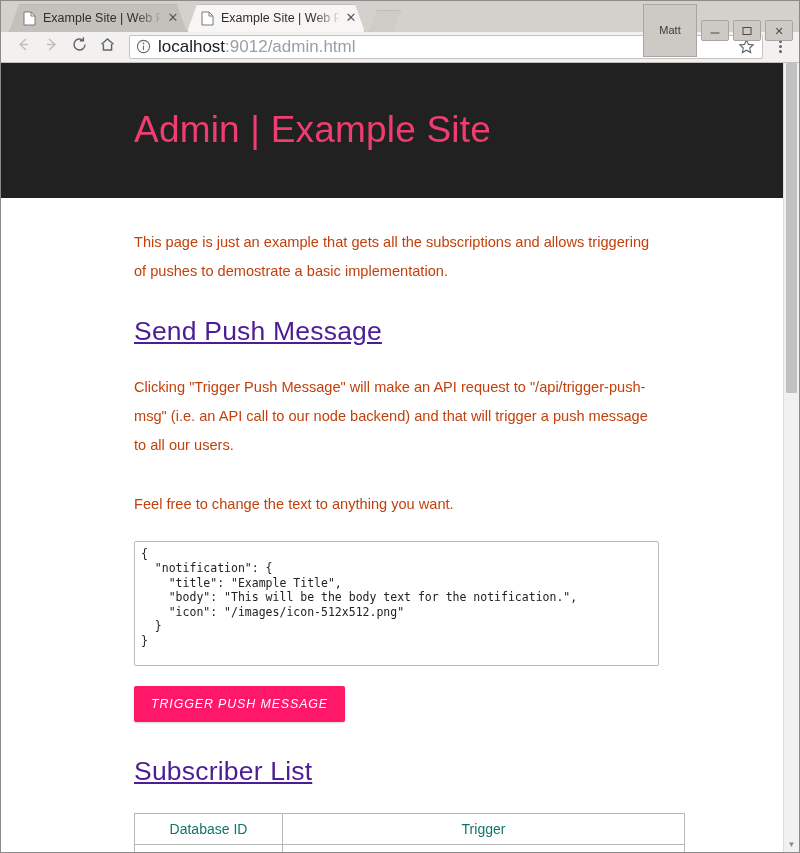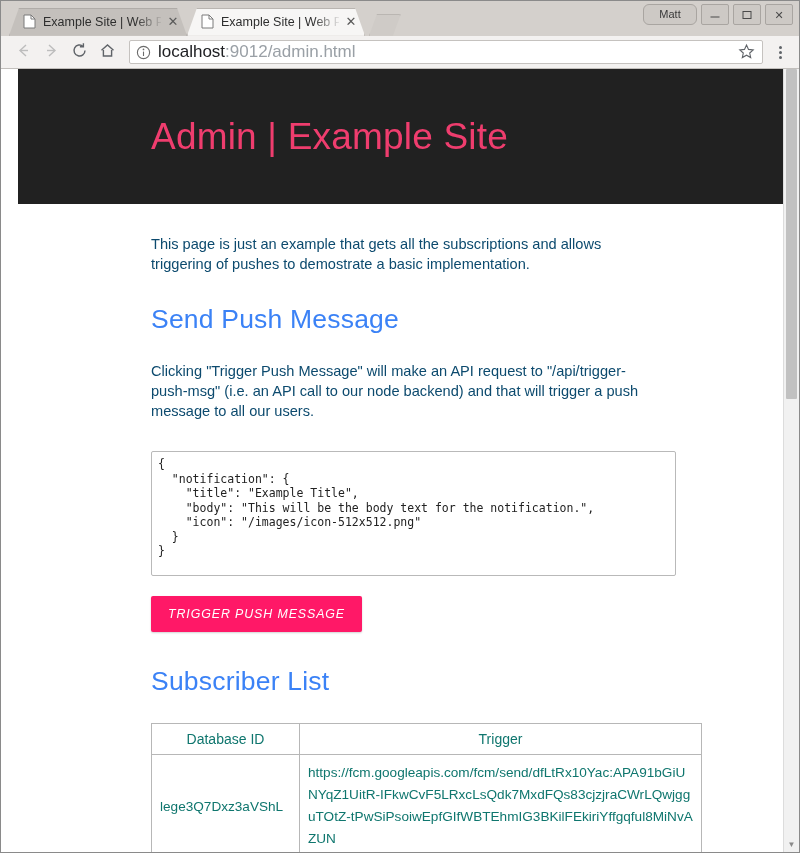--- a/index.html
+++ b/index.html
@@ -112,24 +112,24 @@
     right: 6px;
     top: 3px;
     display: flex;
     align-items: center;
     gap: 4px;
     z-index: 5;
   }
   .profile-chip {
     height: 19px;
     min-width: 40px;
-    padding: 0 6px;
+    padding: 16px 6px;
     background: #cdc9c5;
     border: 1px solid #a9a5a1;
-    border-radius: 6px;
+    border-radius: 0;
     font-size: 11px;
     line-height: 18px;
     color: #3a3a3a;
     text-align: center;
   }
   .wbtn {
     width: 26px;
     height: 19px;
     background: #cdc9c5;
     border: 1px solid #a9a5a1;
@@ -218,21 +218,20 @@
     flex: 1 1 auto;
     position: relative;
     background: #ffffff;
     overflow: hidden;
     display: flex;
   }
   .page {
     flex: 1 1 auto;
     overflow: hidden;
     position: relative;
-    padding-left: 17px;
   }
 
   
   .site-header {
     background: #212121;
     height: 135px;
     box-sizing: border-box;
     display: flex;
     align-items: center;
     padding-left: 133px;
@@ -244,32 +243,33 @@
     letter-spacing: 0.2px;
     margin: 0;
   }
 
   .content {
     padding: 30px 133px 0 133px;
     box-sizing: border-box;
   }
   .para {
     font-size: 14.6px;
-    line-height: 20px;
-    color: #0c4a6e;
+    line-height: 29px;
+    color: #c2410c;
     margin: 0 0 30px 0;
     max-width: 530px;
   }
   .para.tight { margin-bottom: 22px; }
   h2.section {
-    color: #3b82f6;
+    color: #4c1d95;
     font-size: 26.5px;
     font-weight: 400;
     margin: 0 0 26px 0;
     letter-spacing: 0.2px;
+    text-decoration: underline;
   }
   h2.section.second { margin-top: 34px; }
 
   .json-area {
     width: 525px;
     height: 125px;
     box-sizing: border-box;
     border: 1px solid #b9b9b9;
     border-radius: 2px;
     background: #ffffff;
@@ -469,20 +469,21 @@
       </div>
 
       <div class="content">
 
         <p class="para">This page is just an example that gets all the subscriptions and allows triggering of pushes to demostrate a basic implementation.</p>
 
         <h2 class="section">Send Push Message</h2>
 
         <p class="para">Clicking "Trigger Push Message" will make an API request to "/api/trigger-push-msg" (i.e. an API call to our node backend) and that will trigger a push message to all our users.</p>
 
+        <p class="para tight">Feel free to change the text to anything you want.</p>
 
         <textarea class="json-area" spellcheck="false" placeholder="Enter push notification JSON payload" style="">{
   "notification": {
     "title": "Example Title",
     "body": "This will be the body text for the notification.",
     "icon": "/images/icon-512x512.png"
   }
 }</textarea>
 
         <div style="height:2px"></div>

